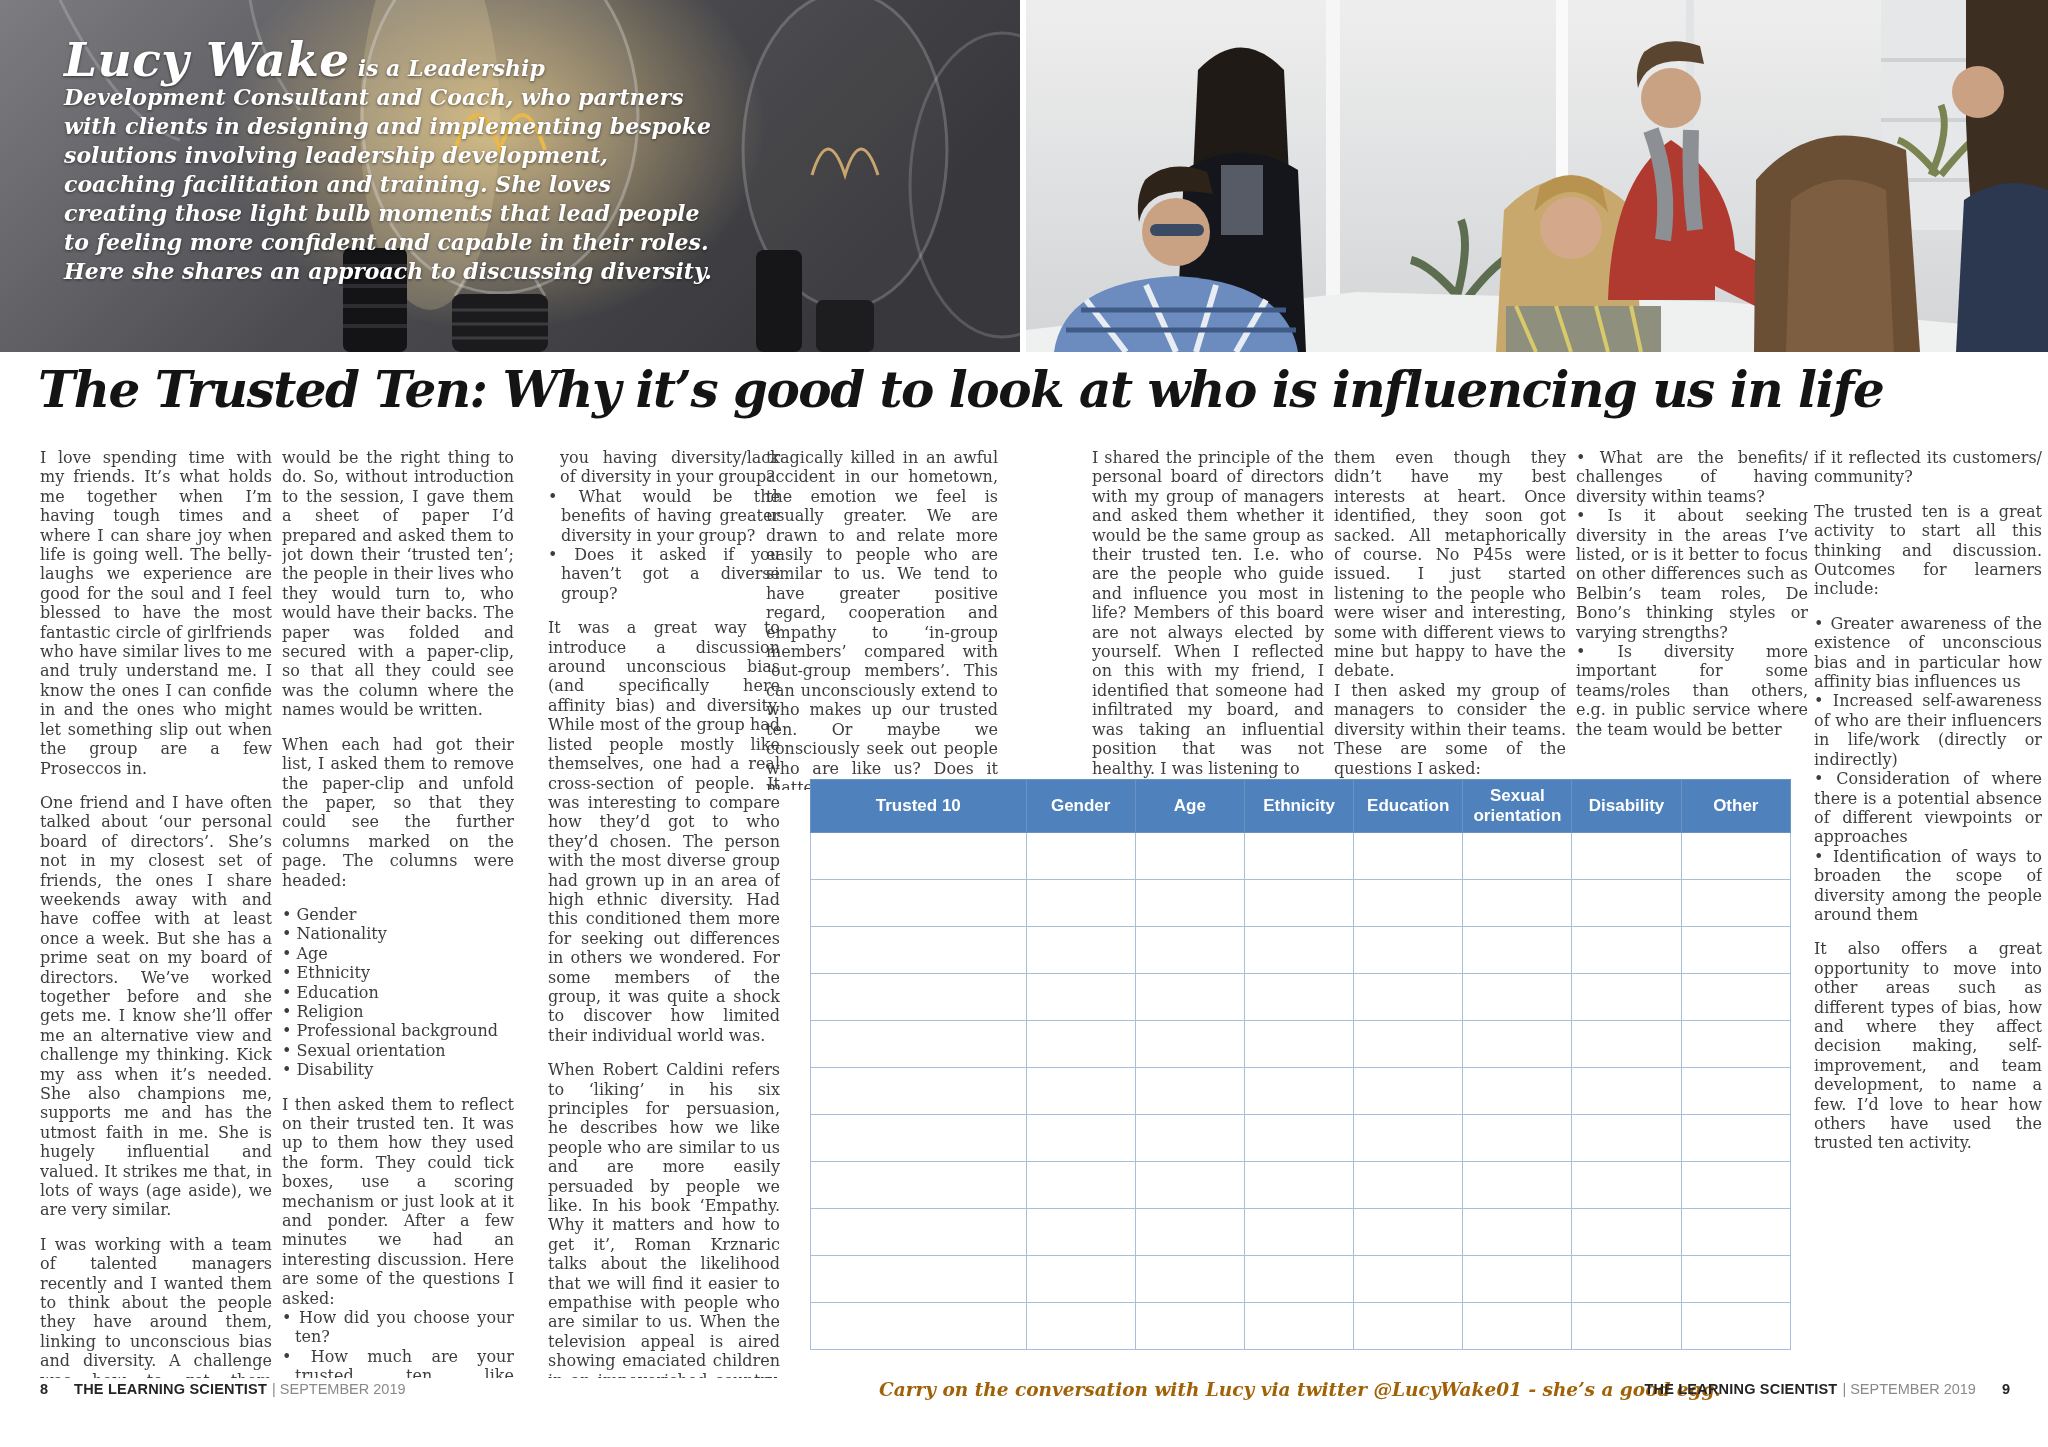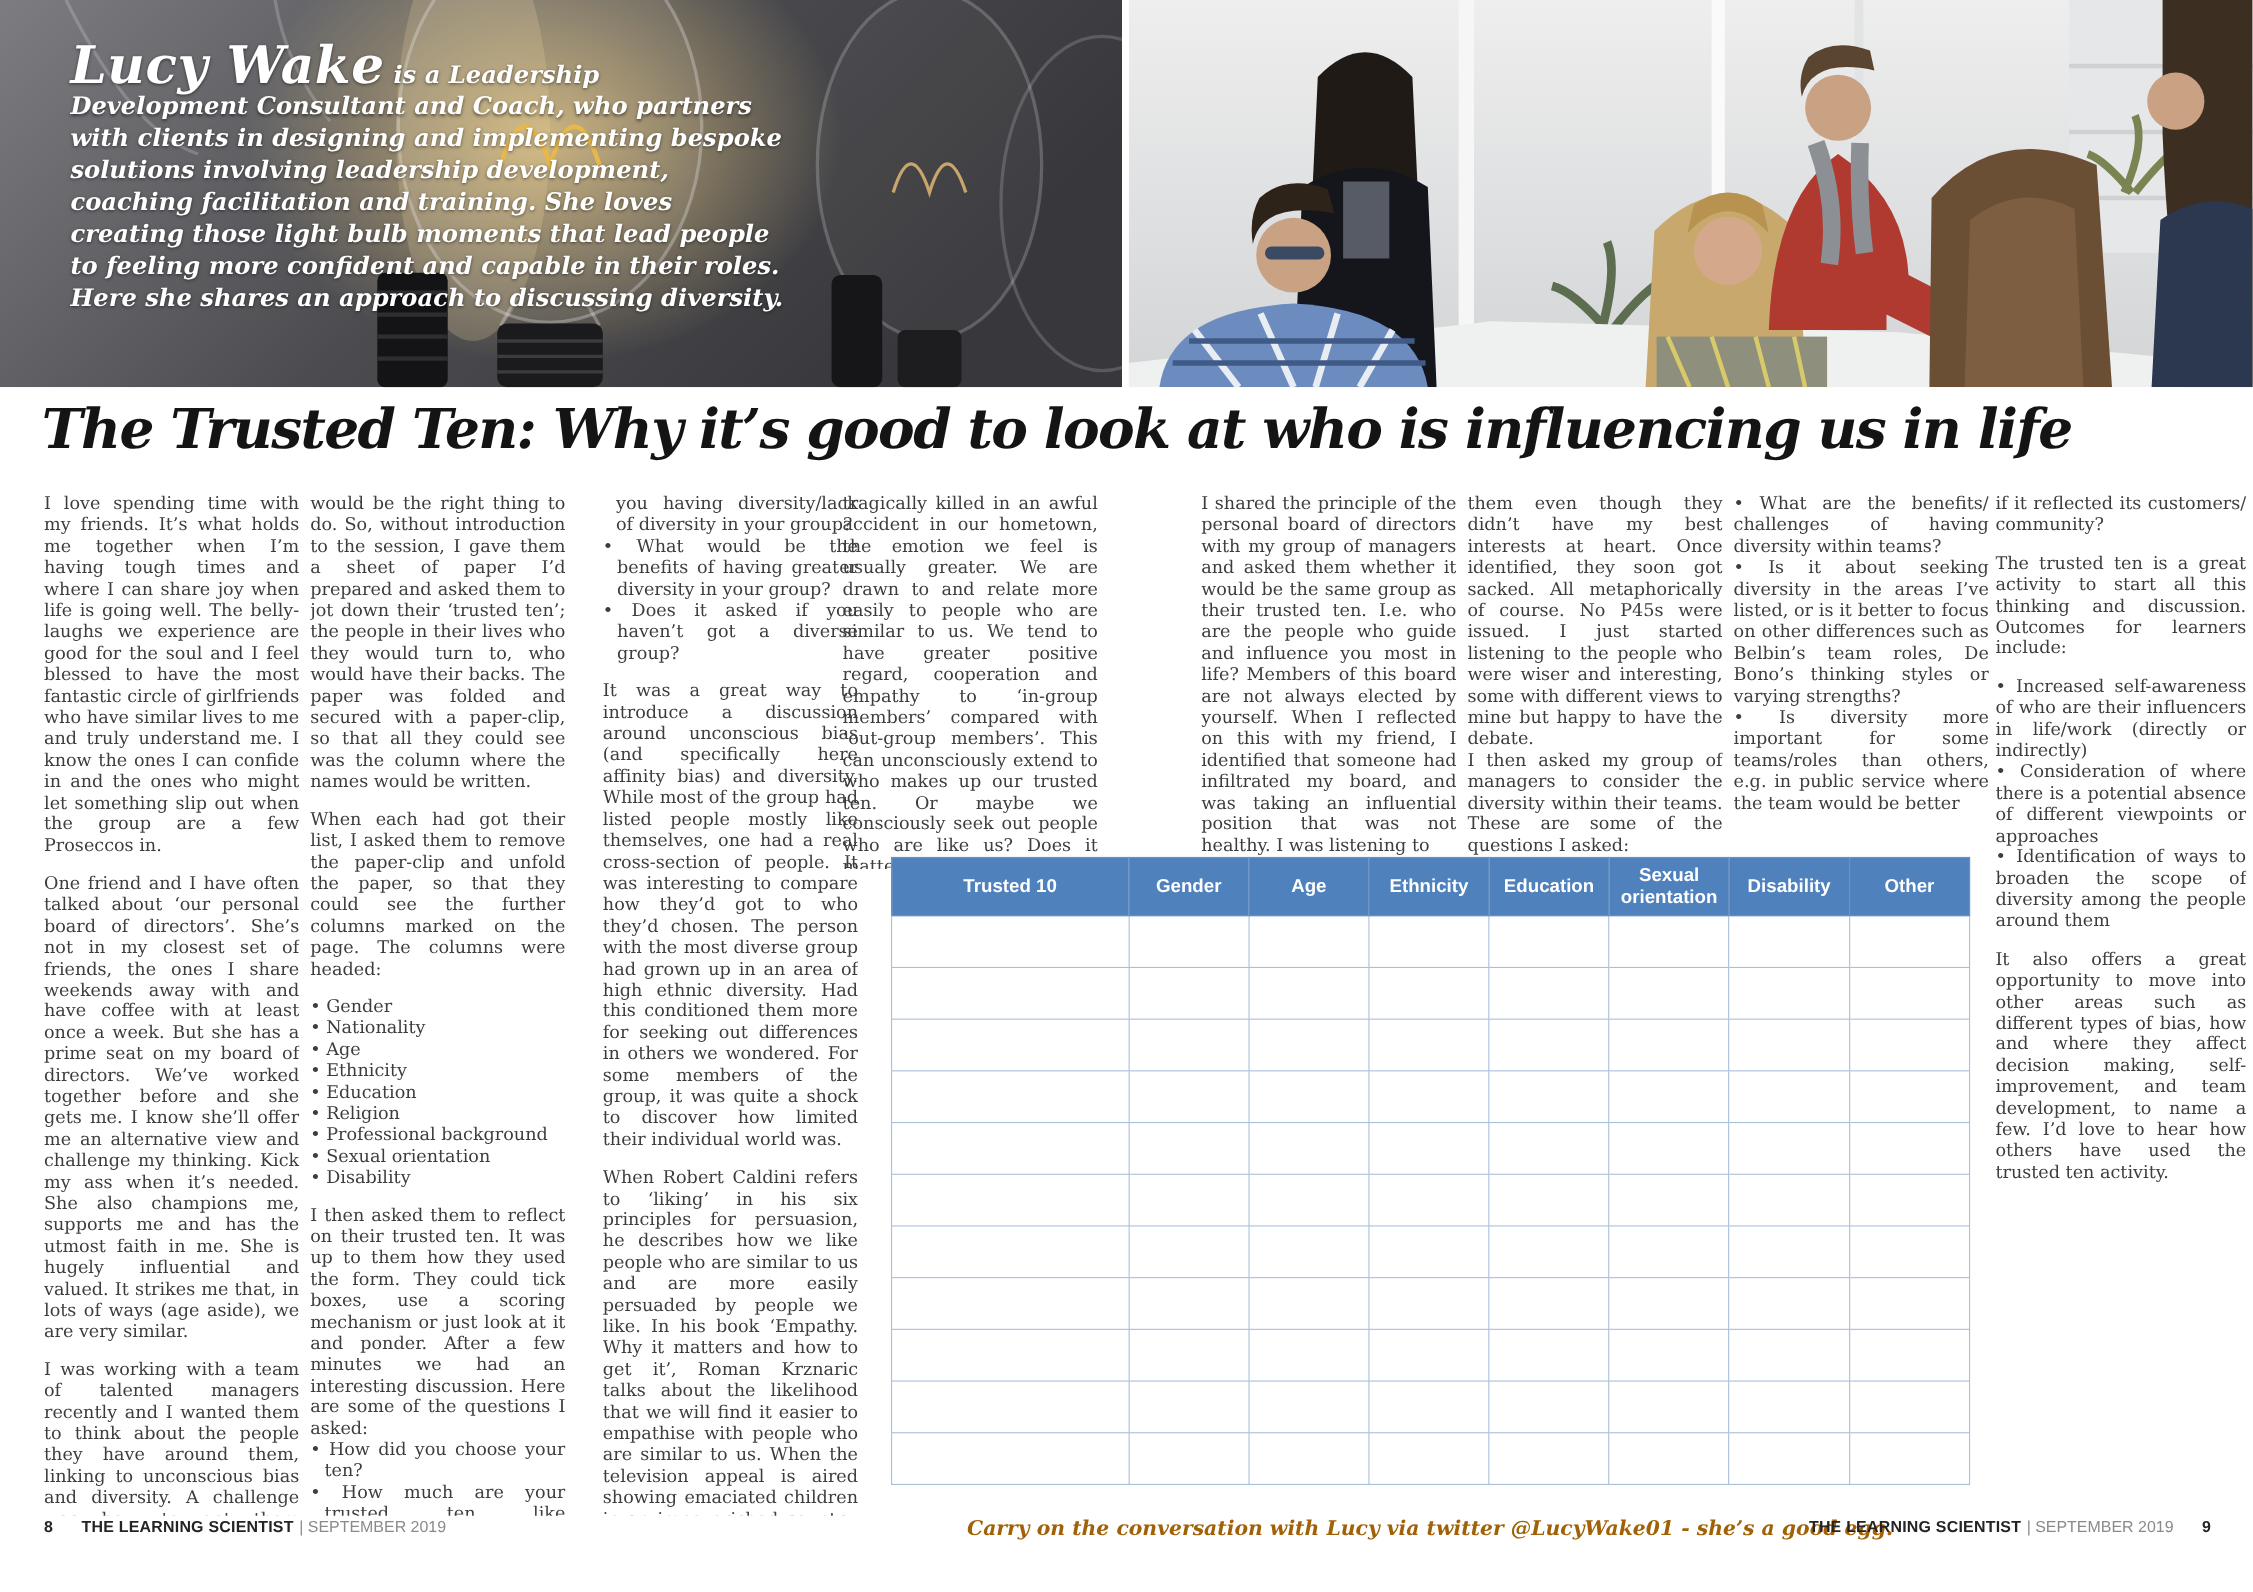--- a/index.html
+++ b/index.html
@@ -203,20 +203,21 @@
       <ul class="blist flush">
         <li>What are the benefits/ challenges of having diversity within teams?</li>
         <li>Is it about seeking diversity in the areas I’ve listed, or is it better to focus on other differences such as Belbin’s team roles, De Bono’s thinking styles or varying strengths?</li>
         <li>Is diversity more important for some teams/roles than others, e.g. in public service where the team would be better</li>
       </ul>
     </div>
   <div class="col" id="col7">
       <p class="p">if it reflected its customers/ community?</p>
       <p class="p">The trusted ten is a great activity to start all this thinking and discussion. Outcomes for learners include:</p>
       <ul class="blist flush">
+        <li>Greater awareness of the existence of unconscious bias and in particular how affinity bias influences us</li>
         <li>Increased self-awareness of who are their influencers in life/work (directly or indirectly)</li>
         <li>Consideration of where there is a potential absence of different viewpoints or approaches</li>
         <li>Identification of ways to broaden the scope of diversity among the people around them</li>
       </ul>
       <p class="p">It also offers a great opportunity to move into other areas such as different types of bias, how and where they affect decision making, self-improvement, and team development, to name a few. I’d love to hear how others have used the trusted ten activity.</p>
     </div>
 
   <div class="ttable-wrap">
     <table class="ttable">
       <colgroup>

